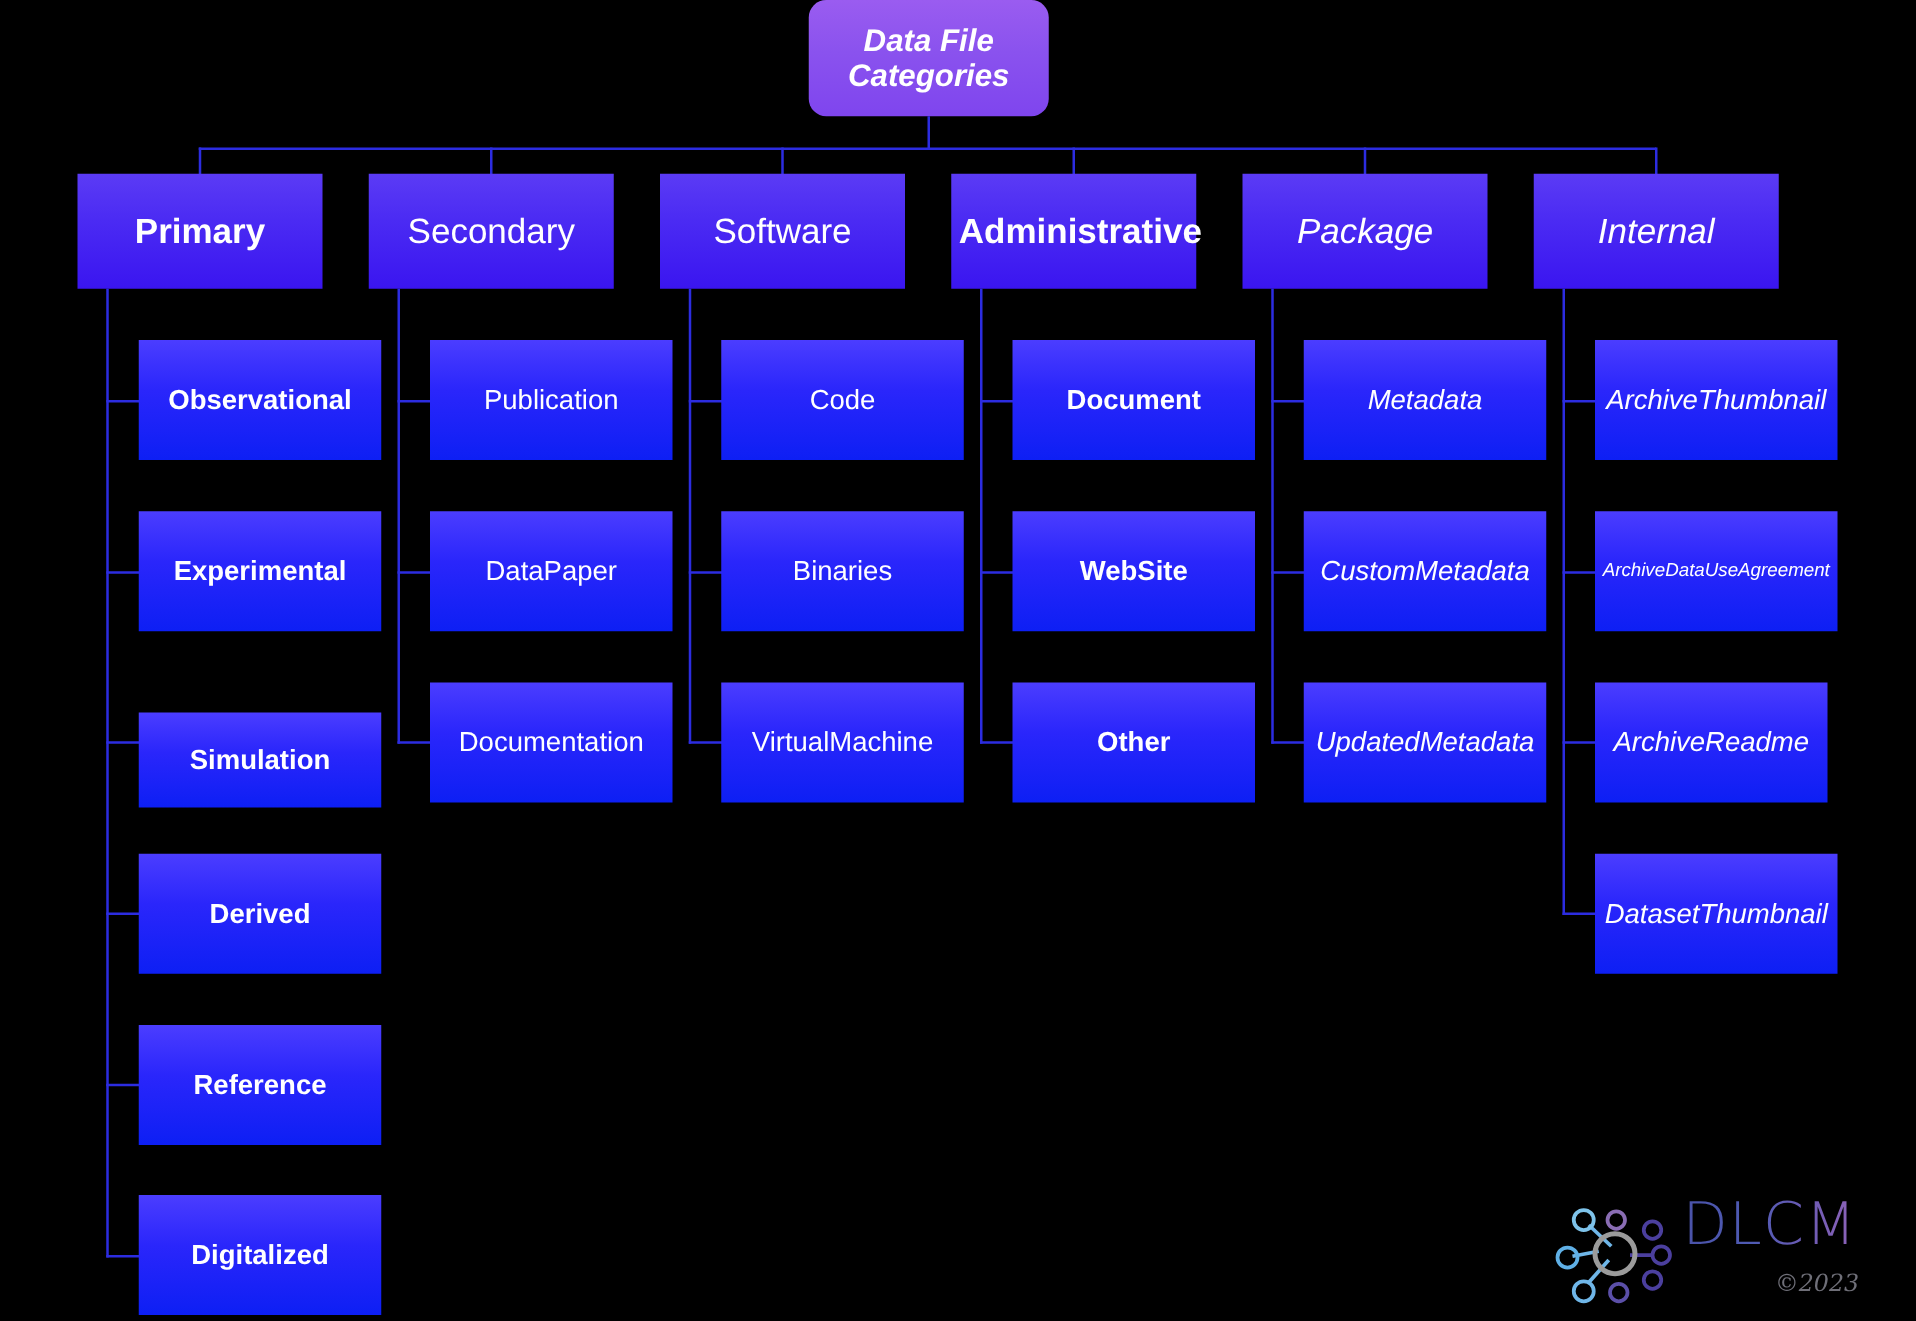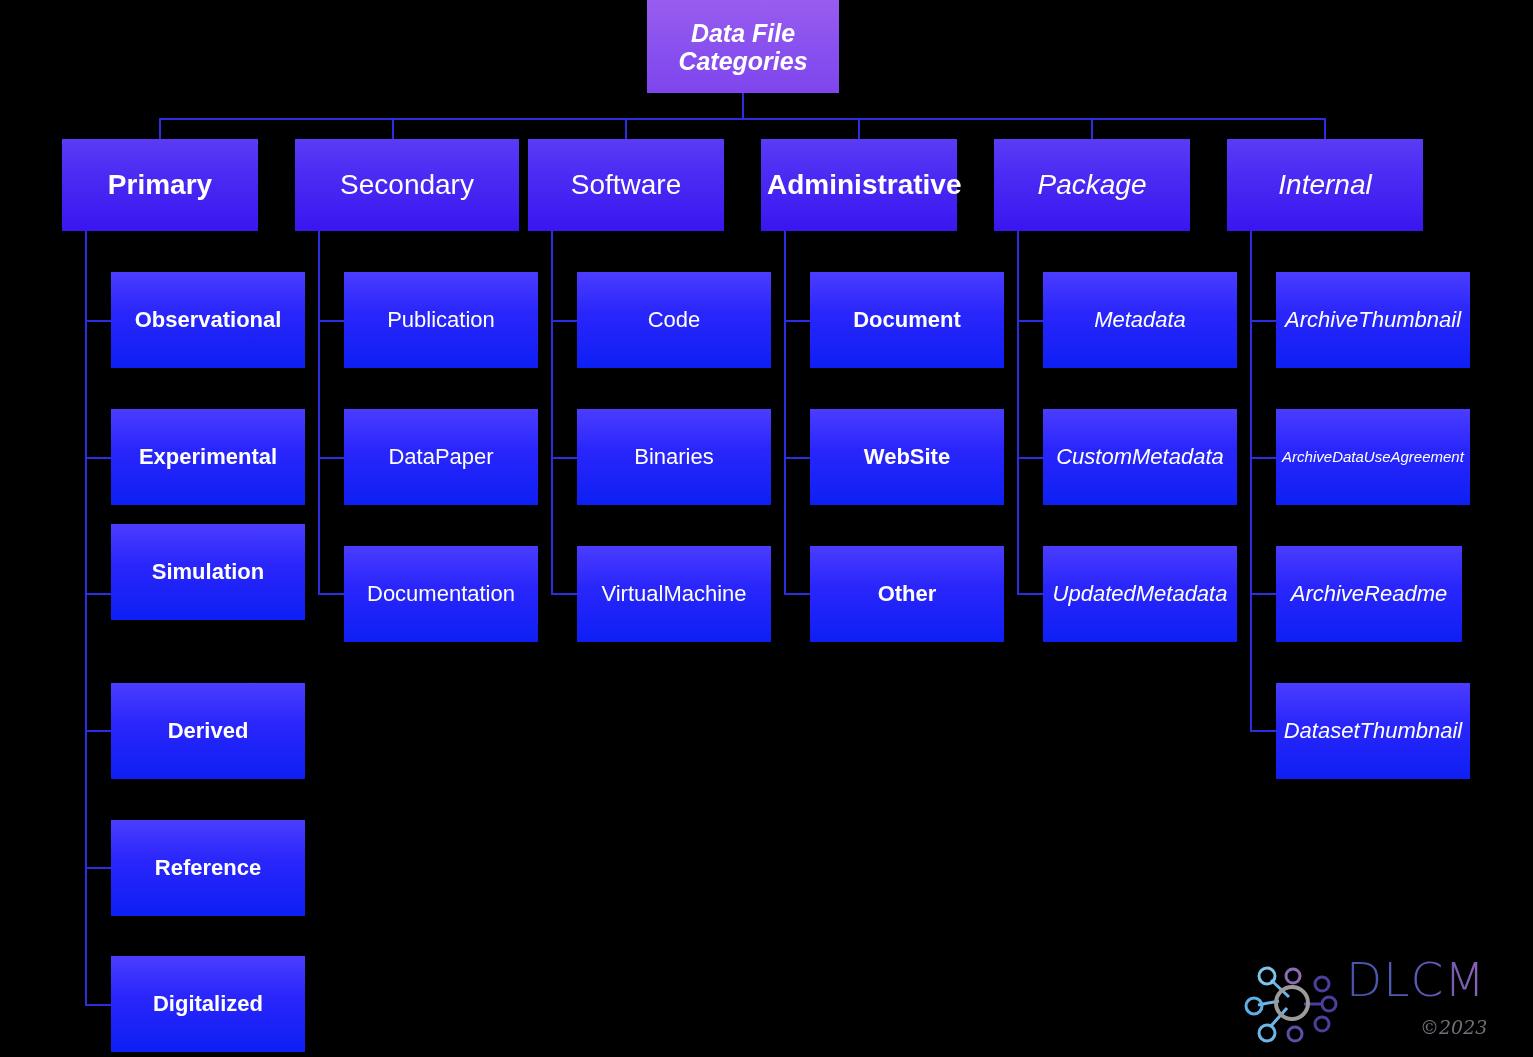--- a/index.html
+++ b/index.html
@@ -7,21 +7,21 @@
        font-family:"Liberation Sans","DejaVu Sans",sans-serif;}
   #stage{position:absolute;left:0;top:0;width:1533px;height:1057px;background:#000;}
 
   .node{position:absolute;box-sizing:border-box;display:flex;align-items:center;
         justify-content:center;text-align:center;color:#fff;line-height:1.12;
         padding:2px 6px;}
   .node span{display:block;width:100%;}
 
   
   .lvl0{background:linear-gradient(180deg,#9a5cf0 0%,#8a52ee 45%,#7f45ee 100%);
-        font-weight:bold;font-style:italic;font-size:25px;}
+        font-weight:bold;font-style:italic;font-size:25px;border-radius:14px;}
 
   
   .lvl1{background:linear-gradient(180deg,#5b3bf5 0%,#4b2bf3 40%,#3a15f0 100%);
         font-size:28px;}
 
   
   .lvl2{background:linear-gradient(180deg,#4b3dff 0%,#2a26fb 42%,#0d1ff4 100%);
         font-size:22px;}
 
   .b{font-weight:bold;}
@@ -62,21 +62,21 @@
   <div class="line vline" style="left:159px;top:118px;width:2px;height:23px;"></div>
   <div class="line vline" style="left:392px;top:118px;width:2px;height:23px;"></div>
   <div class="line vline" style="left:625px;top:118px;width:2px;height:23px;"></div>
   <div class="line vline" style="left:858px;top:118px;width:2px;height:23px;"></div>
   <div class="line vline" style="left:1091px;top:118px;width:2px;height:23px;"></div>
   <div class="line vline" style="left:1324px;top:118px;width:2px;height:23px;"></div>
 
   <div class="node lvl1 b" style="left:62px;top:139px;width:196px;height:92px;">
     <span>Primary</span>
   </div>
-  <div class="node lvl1" style="left:295px;top:139px;width:224px;height:92px;">
+  <div class="node lvl1" style="left:295px;top:139px;width:196px;height:92px;">
     <span>Secondary</span>
   </div>
   <div class="node lvl1" style="left:528px;top:139px;width:196px;height:92px;text-align:center;">
     <span>Software</span>
   </div>
   <div class="node lvl1 b" style="left:761px;top:139px;width:196px;height:92px;">
     <span>Administrative</span>
   </div>
   <div class="node lvl1 i" style="left:994px;top:139px;width:196px;height:92px;">
     <span>Package</span>
@@ -92,21 +92,21 @@
   <div class="line hline" style="left:85px;top:730px;width:27px;height:2px;"></div>
   <div class="line hline" style="left:85px;top:867px;width:27px;height:2px;"></div>
   <div class="line hline" style="left:85px;top:1004px;width:27px;height:2px;"></div>
 
   <div class="node lvl2 b" style="left:111px;top:272px;width:194px;height:96px;">
     <span>Observational</span>
   </div>
   <div class="node lvl2 b" style="left:111px;top:409px;width:194px;height:96px;">
     <span>Experimental</span>
   </div>
-  <div class="node lvl2 b" style="left:111px;top:524px;width:194px;height:96px;">
+  <div class="node lvl2 b" style="left:111px;top:570px;width:194px;height:76px;">
     <span>Simulation</span>
   </div>
   <div class="node lvl2 b" style="left:111px;top:683px;width:194px;height:96px;">
     <span>Derived</span>
   </div>
   <div class="node lvl2 b" style="left:111px;top:820px;width:194px;height:96px;">
     <span>Reference</span>
   </div>
   <div class="node lvl2 b" style="left:111px;top:956px;width:194px;height:96px;">
     <span>Digitalized</span>

